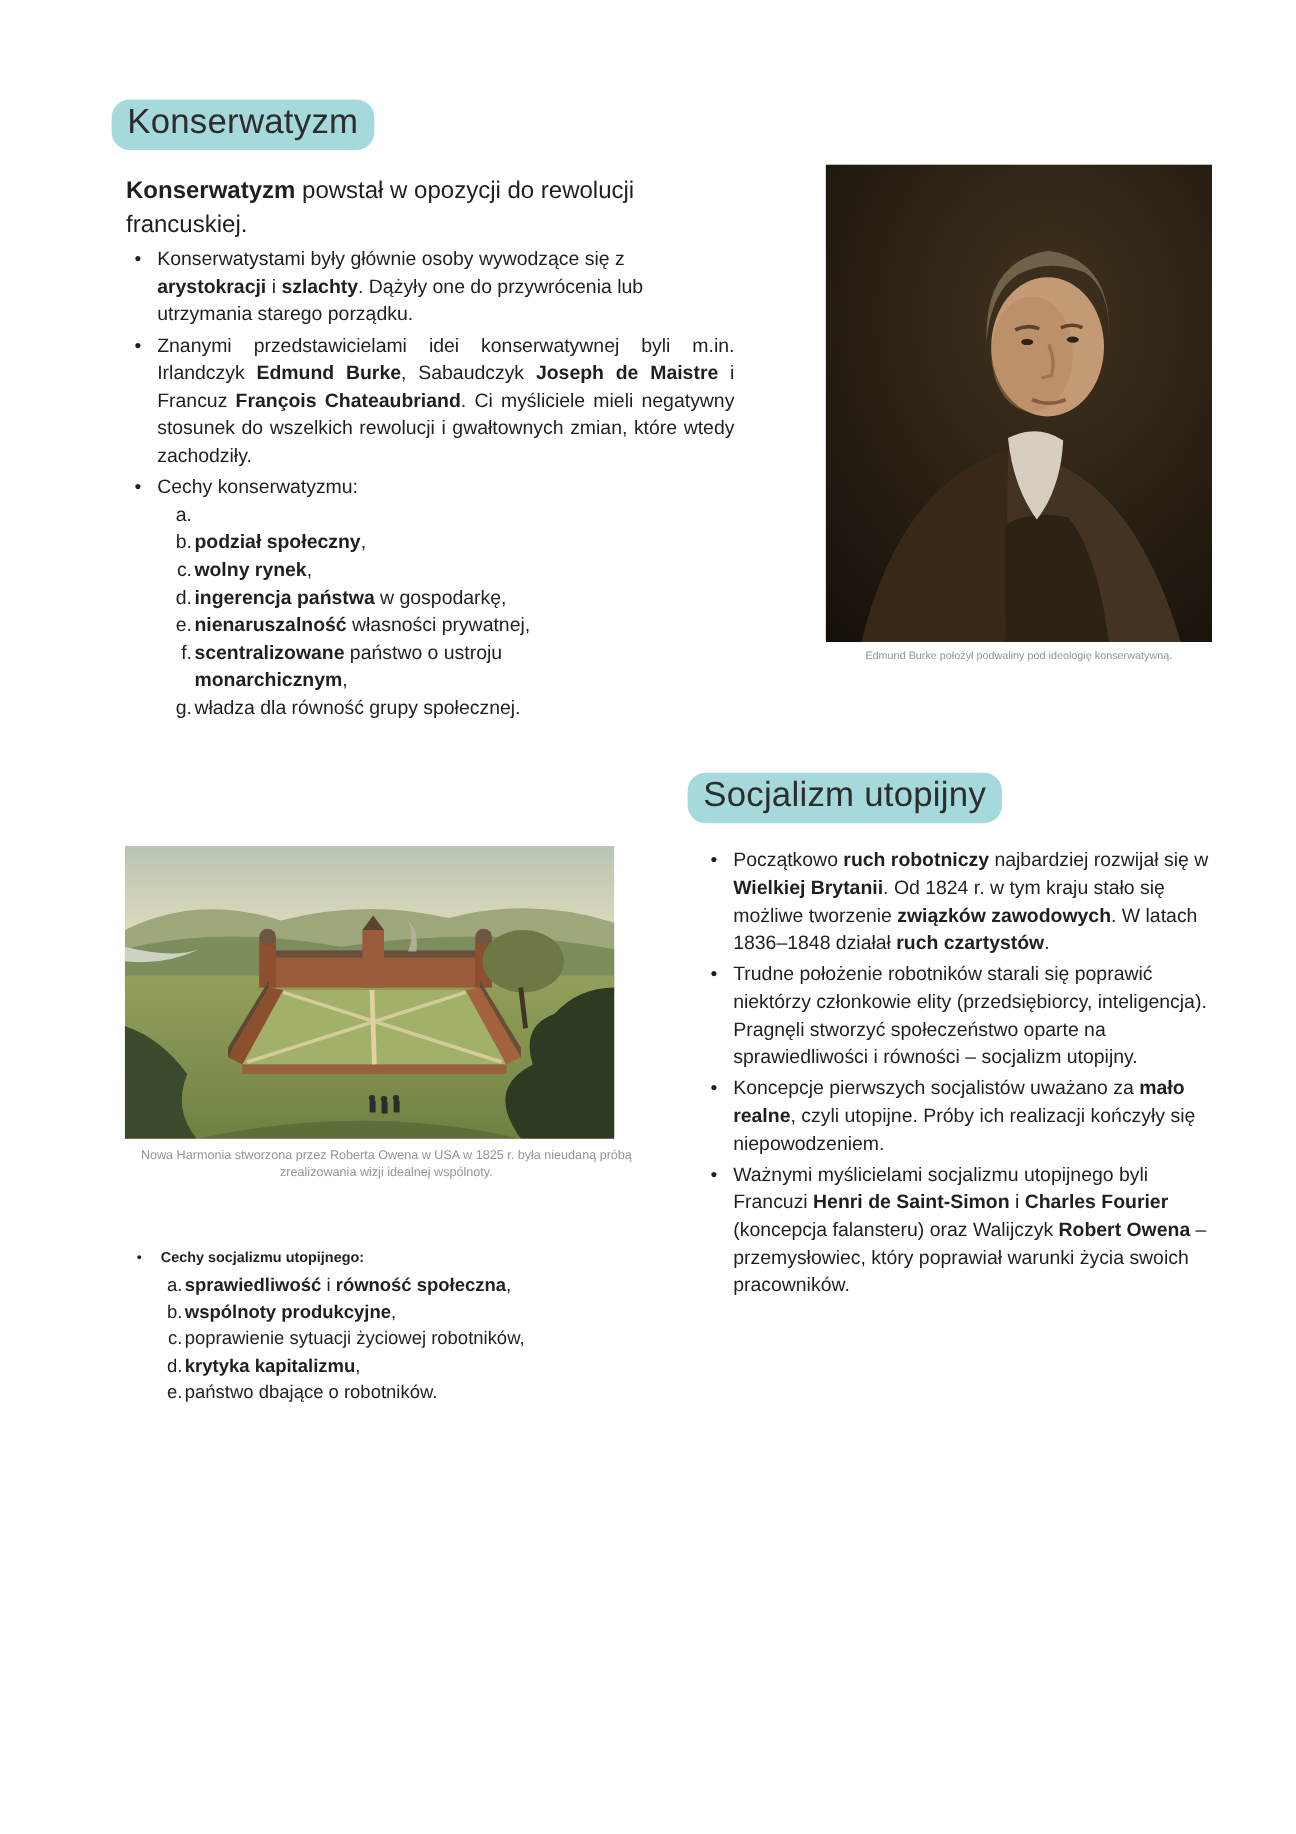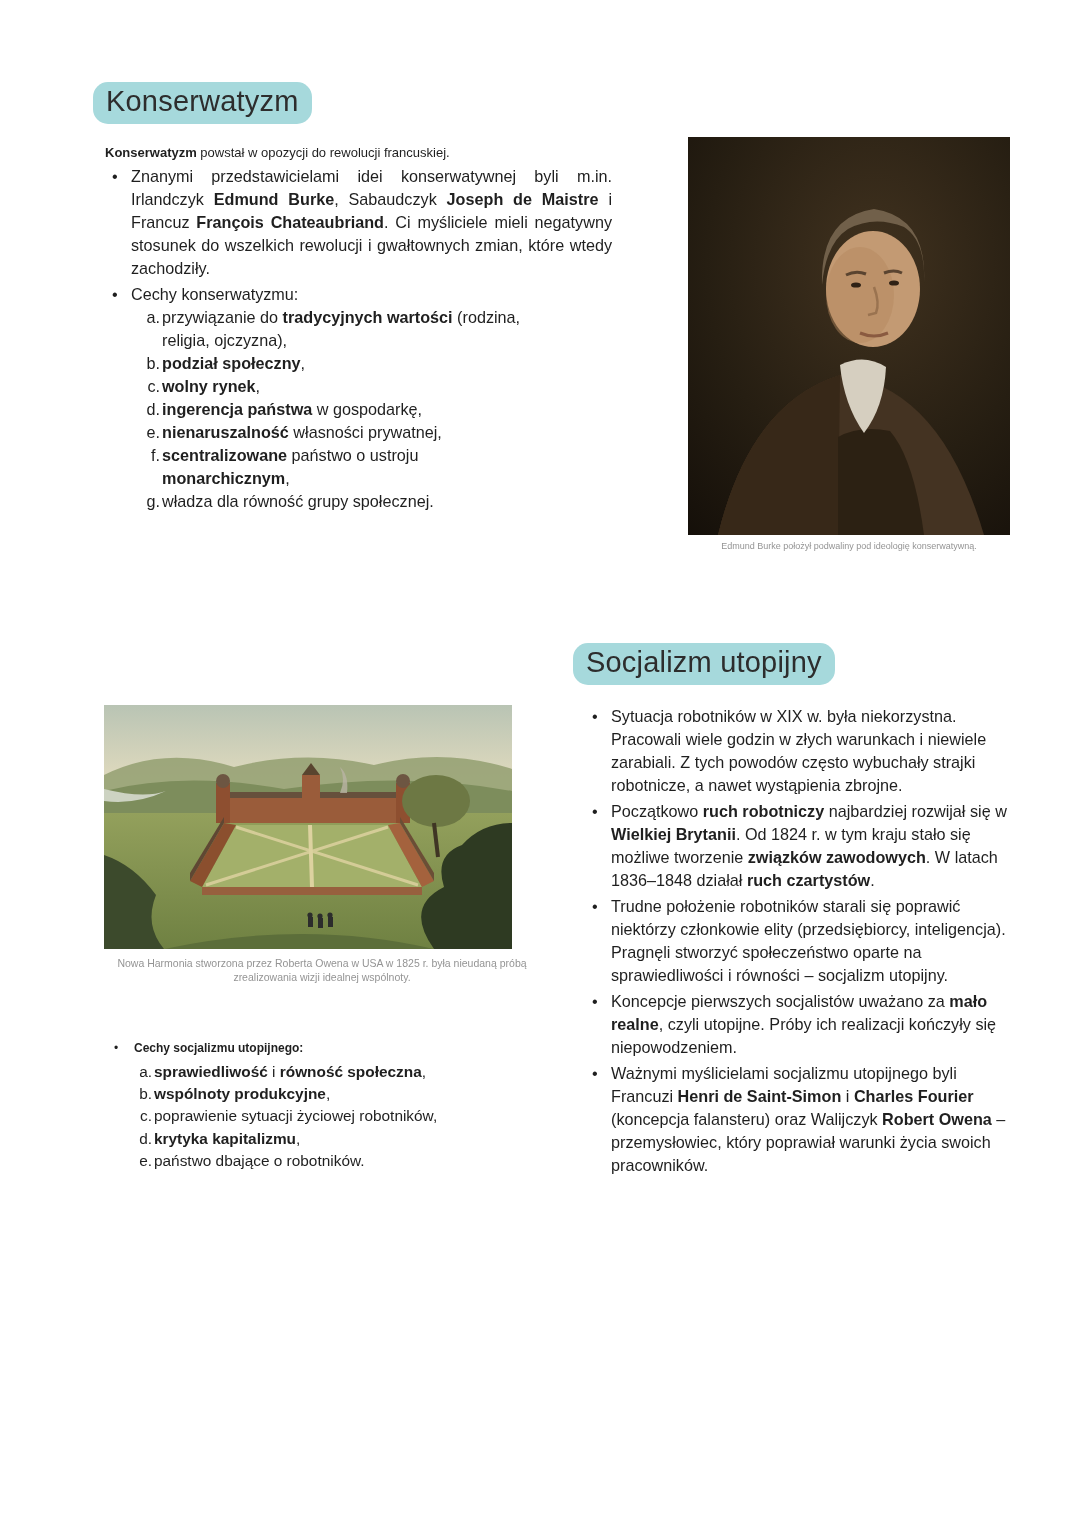--- a/index.html
+++ b/index.html
@@ -10,21 +10,21 @@
     border-radius:22px;
   }
   h1 { margin:0 0 20px -12px; font-weight:400; }
   .hl {
     display:inline-block; background:#a6d9dc; border-radius:15px;
     padding:3px 13px 6px; font-size:29px; color:#2d2d2d; letter-spacing:.2px;
   }
   .col { position:absolute; }
   .sec1 { left:105px; top:82px;  width:507px; }
   .sec2 { left:585px; top:643px; width:437px; }
-  .intro { font-size:13px; line-height:1.42; margin:0 0 3px 0; }
+  .intro { font-size:20px; line-height:1.42; margin:0 0 3px 0; }
   ul.bl { list-style:none; margin:3px 0 0 0; padding:0; }
   ul.bl>li {
     position:relative; padding-left:26px; margin:0 0 3px 0;
     font-size:16.2px; line-height:1.42;
   }
   ul.bl>li::before { content:"•"; position:absolute; left:7px; top:0; }
   .just { text-align:justify; }
   ol.lt { list-style:none; margin:0; padding:0 0 0 12px; }
   ol.lt li { display:flex; font-size:16.2px; line-height:1.42; }
   .ltr { flex:0 0 17px; text-align:right; margin-right:2px; }
@@ -50,27 +50,27 @@
 </style>
 </head>
 <body>
 
 <div class="page">
 
   <div class="col sec1">
     <h1><span class="hl">Konserwatyzm</span></h1>
     <p class="intro"><span class="b">Konserwatyzm</span><span> powstał w opozycji do rewolucji francuskiej.</span></p>
     <ul class="bl">
+      <li><span>Konserwatystami były głównie osoby wywodzące się z </span><span class="b">arystokracji</span><span> i </span><span class="b">szlachty</span><span>. Dążyły one do przywrócenia lub utrzymania starego porządku.</span></li>
       <li class="just"><span>Znanymi przedstawicielami idei konserwatywnej byli m.in. Irlandczyk </span><span class="b">Edmund Burke</span><span>, Sabaudczyk </span><span class="b">Joseph de Maistre</span><span> i Francuz </span><span class="b">François Chateaubriand</span><span>. Ci myśliciele mieli negatywny stosunek do wszelkich rewolucji i gwałtownych zmian, które wtedy zachodziły.</span></li>
       <li>
         <span>Cechy konserwatyzmu:</span>
         <ol class="lt">
           <li>
               <span class="ltr">a.</span>
-              <span class="ltx"><span>przywiązanie do </span><span class="b">tradycyjnych wartości</span><span> (rodzina, religia, ojczyzna),</span></span>
             </li>
           <li>
               <span class="ltr">b.</span>
               <span class="ltx"><span class="b">podział społeczny</span><span>,</span></span>
             </li>
           <li>
               <span class="ltr">c.</span>
               <span class="ltx"><span class="b">wolny rynek</span><span>,</span></span>
             </li>
           <li>
@@ -117,21 +117,20 @@
       <ellipse cx="206" cy="146" rx="5" ry="2.6" fill="#2f2115"></ellipse>
       <path d="M186 150 q6 16 2 26 l-8 2" stroke="#9a7350" stroke-width="2.5" fill="none"></path>
       <path d="M172 196 q14 6 28 0" stroke="#8a5a40" stroke-width="3" fill="none"></path>
     </svg>
     <figcaption>Edmund Burke położył podwaliny pod ideologię konserwatywną.</figcaption>
   </figure>
 
   <div class="col sec2">
     <h1><span class="hl">Socjalizm utopijny</span></h1>
     <ul class="bl">
-      <li><span>Sytuacja robotników w XIX w. była niekorzystna. Pracowali wiele godzin w złych warunkach i niewiele zarabiali. Z tych powodów często wybuchały strajki robotnicze, a nawet wystąpienia zbrojne.</span></li>
       <li><span>Początkowo </span><span class="b">ruch robotniczy</span><span> najbardziej rozwijał się w </span><span class="b">Wielkiej Brytanii</span><span>. Od 1824 r. w tym kraju stało się możliwe tworzenie </span><span class="b">związków zawodowych</span><span>. W latach 1836–1848 działał </span><span class="b">ruch czartystów</span><span>.</span></li>
       <li><span>Trudne położenie robotników starali się poprawić niektórzy członkowie elity (przedsiębiorcy, inteligencja). Pragnęli stworzyć społeczeństwo oparte na sprawiedliwości i równości – socjalizm utopijny.</span></li>
       <li><span>Koncepcje pierwszych socjalistów uważano za </span><span class="b">mało realne</span><span>, czyli utopijne. Próby ich realizacji kończyły się niepowodzeniem.</span></li>
       <li><span>Ważnymi myślicielami socjalizmu utopijnego byli Francuzi </span><span class="b">Henri de Saint-Simon</span><span> i </span><span class="b">Charles Fourier</span><span> (koncepcja falansteru) oraz Walijczyk </span><span class="b">Robert Owena</span><span> – przemysłowiec, który poprawiał warunki życia swoich pracowników.</span></li>
     </ul>
   </div>
 
   <figure class="harmony">
     <svg viewBox="0 0 408 244" xmlns="http://www.w3.org/2000/svg" preserveAspectRatio="none">
       <defs>

